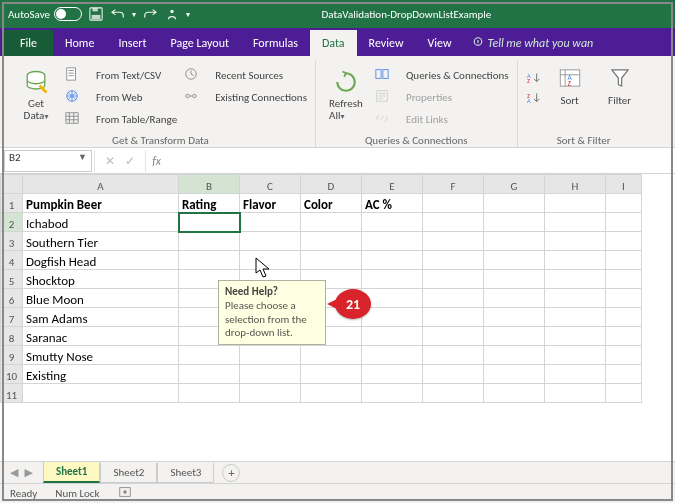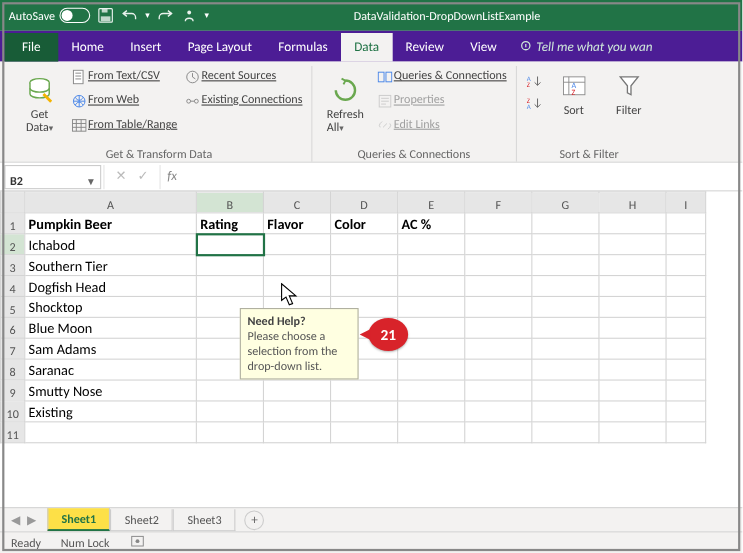--- a/index.html
+++ b/index.html
@@ -23,28 +23,28 @@
 
 
 .ribbon-body { background: #f3f2f1; border-bottom: 1px solid #d4d4d4; height: 92px; display: flex; padding: 4px 6px 0 6px; font-size: 11px; color: #444; }
 .ribbon-group { border-right: 1px solid #d9d9d9; padding: 0 8px; display: flex; flex-direction: column; justify-content: space-between; }
 .ribbon-group:last-child { border-right: none; }
 .group-label { text-align: center; color: #666; font-size: 11px; padding-top: 2px; }
 .group-content { display: flex; gap: 6px; }
 .big-btn { display: flex; flex-direction: column; align-items: center; justify-content: center; gap: 2px; width: 44px; padding-top: 4px; }
 .big-btn .icon-lg { width: 28px; height: 28px; display: flex; align-items: center; justify-content: center; }
 .btn-stack { display: flex; flex-direction: column; gap: 2px; padding-top: 2px; }
-.btn-row { display: flex; align-items: flex-start; gap: 0; height: 20px; text-decoration: underline; }
+.btn-row { display: flex; align-items: flex-end; gap: 16px; height: 20px; }
 .btn-row.disabled { color: #a0a0a0; }
 .icon-sm { width: 16px; height: 16px; display: flex; align-items: center; justify-content: center; flex-shrink: 0; }
 .caret { font-size: 8px; color: #666; }
 
 
 .formula-bar { height: 26px; border-bottom: 1px solid #d4d4d4; display: flex; align-items: center; background: #fff; }
-.name-box { width: 88px; height: 22px; border: 1px solid #ccc; margin: 0 2px 0 4px; display: flex; align-items: flex-end; padding: 0 4px; font-size: 11px; background: #fff; font-weight: bold; }
+.name-box { width: 88px; height: 22px; border: 1px solid #ccc; margin: 0 2px 0 4px; display: flex; align-items: flex-start; padding: 0 4px; font-size: 11px; background: #fff; }
 .name-box .dd { margin-left: auto; color: #666; font-size: 9px; }
 .fx-btns { display: flex; align-items: center; gap: 10px; padding: 0 10px; color: #bbb; border-left: 1px solid #e5e5e5; border-right: 1px solid #e5e5e5; height: 22px; }
 .fx-label { font-style: italic; color: #888; padding: 0 6px; }
 .formula-input { flex: 1; height: 22px; }
 
 
 .grid-area { display: flex; }
 .grid { border-collapse: collapse; table-layout: fixed; }
 .grid th, .grid td { border: 1px solid #d4d4d4; font-size: 13px; font-family: Calibri, sans-serif; color: #000; height: 19px; padding: 0 3px; text-align: left; vertical-align: bottom; overflow: hidden; white-space: nowrap; }
 .grid th { background: #e6e6e6; font-weight: normal; text-align: center; color: #555; font-size: 11px; height: 19px; }
@@ -65,21 +65,21 @@
 .callout .bubble { width: 36px; height: 30px; background: #d8232a; border-radius: 50%; display: flex; align-items: center; justify-content: center; color: #fff; font-weight: bold; font-size: 14px; box-shadow: 0 1px 2px rgba(0,0,0,0.3); }
 .callout .tail { position: absolute; left: -8px; top: 10px; width: 0; height: 0; border-top: 5px solid transparent; border-bottom: 5px solid transparent; border-right: 10px solid #d8232a; }
 
 
 .cursor-arrow { position: absolute; z-index: 7; left: 255px; top: 257px; }
 
 
 .sheet-tabs { position: absolute; bottom: 20px; left: 0; right: 0; height: 22px; border-top: 1px solid #d4d4d4; display: flex; align-items: center; background: #f3f2f1; font-size: 11px; }
 .sheet-nav { display: flex; gap: 6px; padding: 0 10px; color: #999; }
 .sheet-tab { padding: 3px 12px; border: 1px solid #ccc; border-top: none; background: #f3f2f1; color: #555; }
-.sheet-tab.active { background: #fde047; border-bottom: 2px solid #217346; font-weight: bold; color: #217346; }
+.sheet-tab.active { background: #fef9c3; border-bottom: 2px solid #217346; font-weight: bold; color: #217346; }
 .sheet-add { width: 18px; height: 18px; border: 1px solid #ccc; border-radius: 50%; display: flex; align-items: center; justify-content: center; margin-left: 8px; color: #666; font-size: 12px; }
 
 
 .status-bar { position: absolute; bottom: 0; left: 0; right: 0; height: 20px; background: #f3f2f1; border-top: 1px solid #d4d4d4; display: flex; align-items: center; padding: 0 10px; font-size: 11px; color: #555; gap: 18px; }
 
 
 .frame { position: absolute; inset: 2px; border: 2px solid #888; pointer-events: none; z-index: 20; }
 </style>
 </head>
 <body>

